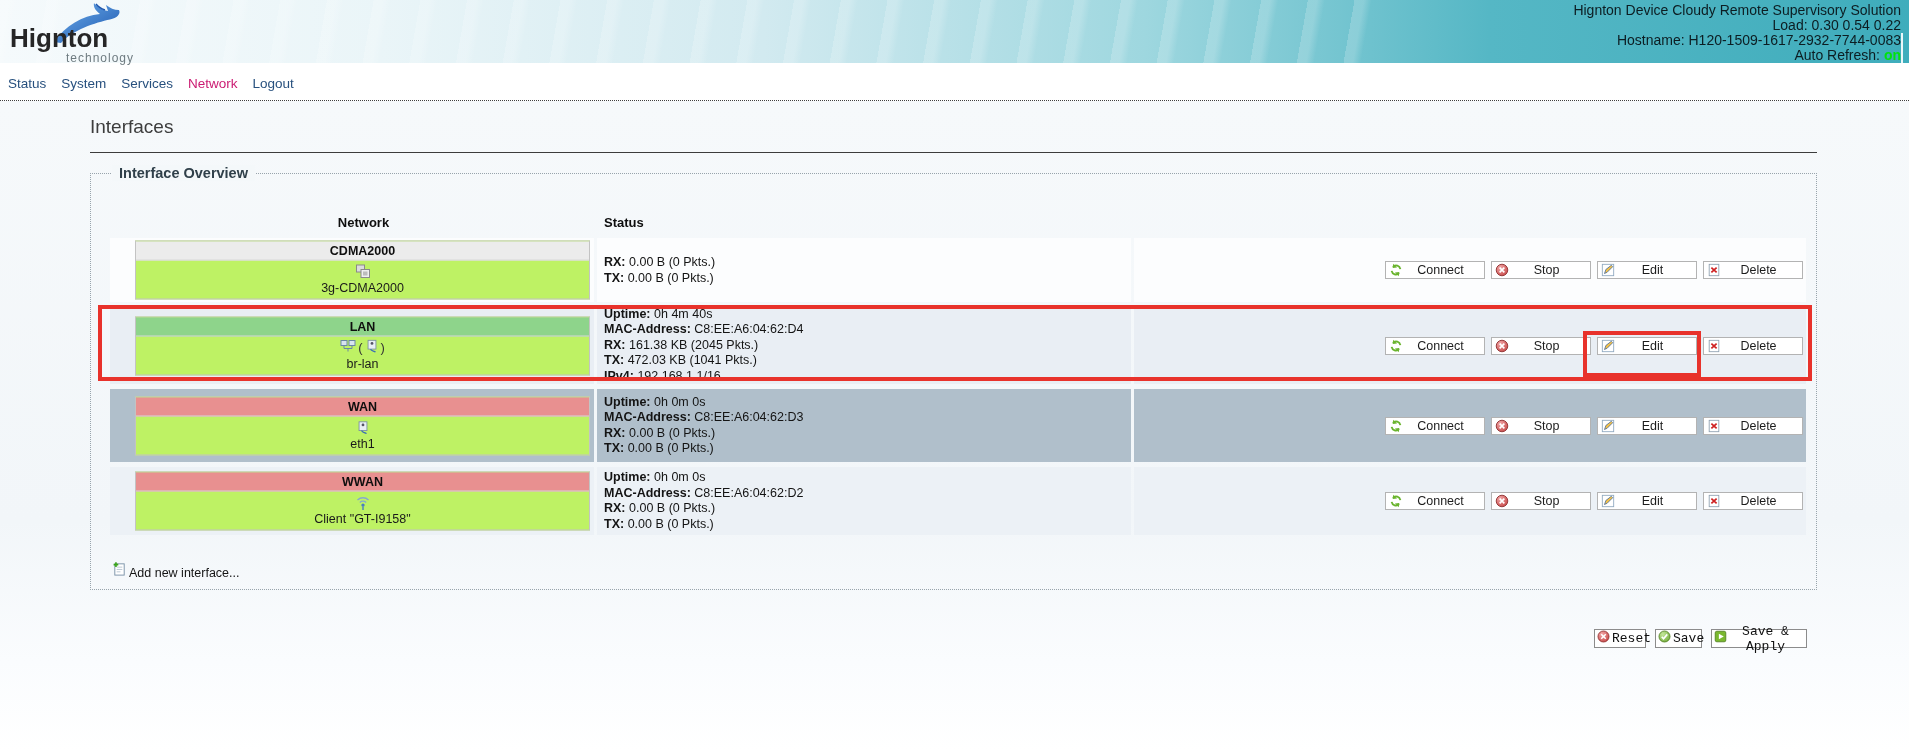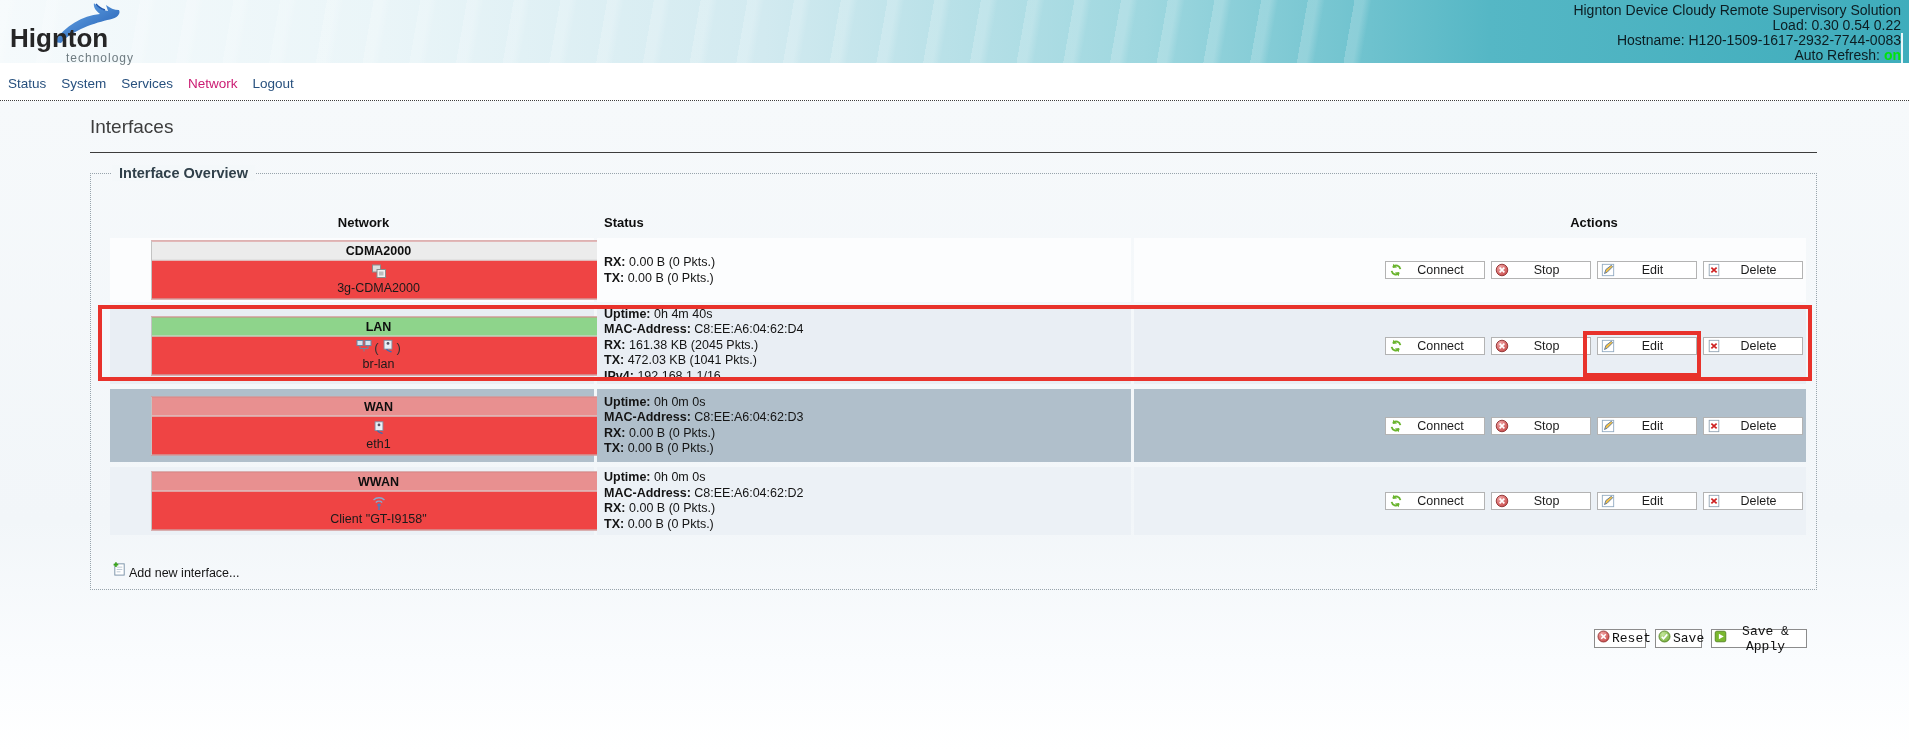--- a/index.html
+++ b/index.html
@@ -49,21 +49,21 @@
   .cell { position: absolute; top: 0; height: 100%; }
   .c-net { left: 0; width: 484px; }
   .c-status { left: 487px; width: 534px; }
   .c-act { left: 1024px; width: 672px; }
   #row0 .cell { background: #fcfdfe; }
   #row1 .cell { background: #e9eef4; }
   #row2 .cell { background: #b0bfcb; }
   #row3 .cell { background: #ecf1f6; }
 
   .netbox { position: absolute; left: 25px; top: 50%; transform: translateY(-50%); width: 455px;
-    background: #ef4444; border: 1px solid #c3c3c3; margin-left: 16px; }
+    background: #bef264; border: 1px solid #c3c3c3; }
   .nettitle { height: 19px; line-height: 19px; text-align: center; font-weight: bold; font-size: 12.5px;
     color: #0e0e0e; border-bottom: 1px solid #d8d8d8; }
   #row0 .nettitle { background: #ececec; }
   #row1 .nettitle { background: #8ed48b; }
   #row2 .nettitle, #row3 .nettitle { background: #e89090; }
   .netbody { padding: 2px 0 3px; text-align: center; }
   .neticon { height: 18px; display: flex; justify-content: center; align-items: center; gap: 2px;
     font-size: 13px; color: #333; }
   .netname { font-size: 12.5px; color: #1a1a1a; line-height: 15px; }
 
@@ -144,21 +144,20 @@
   <div class="content-bg"></div>
 
   <div class="page-title">Interfaces</div>
   <div class="hrule"></div>
 
   <div class="fieldset"></div>
   <div class="legend">Interface Overview</div>
 
   <div class="colhead" id="ch-net">Network</div>
   <div class="colhead" id="ch-status">Status</div>
-  <div class="colhead" id="ch-act">Actions</div>
 
   <div class="row" id="row0">
     <div class="cell c-net">
       <div class="netbox">
         <div class="nettitle">CDMA2000</div>
         <div class="netbody">
           <div class="neticon">
             <svg width="16" height="16" viewBox="0 0 16 16">
                 <rect x="1.5" y="1.5" width="8" height="7" fill="#dcdcdc" stroke="#8a8a8a"></rect>
                 <rect x="6" y="6" width="8.5" height="8" fill="#efefef" stroke="#8a8a8a"></rect>

